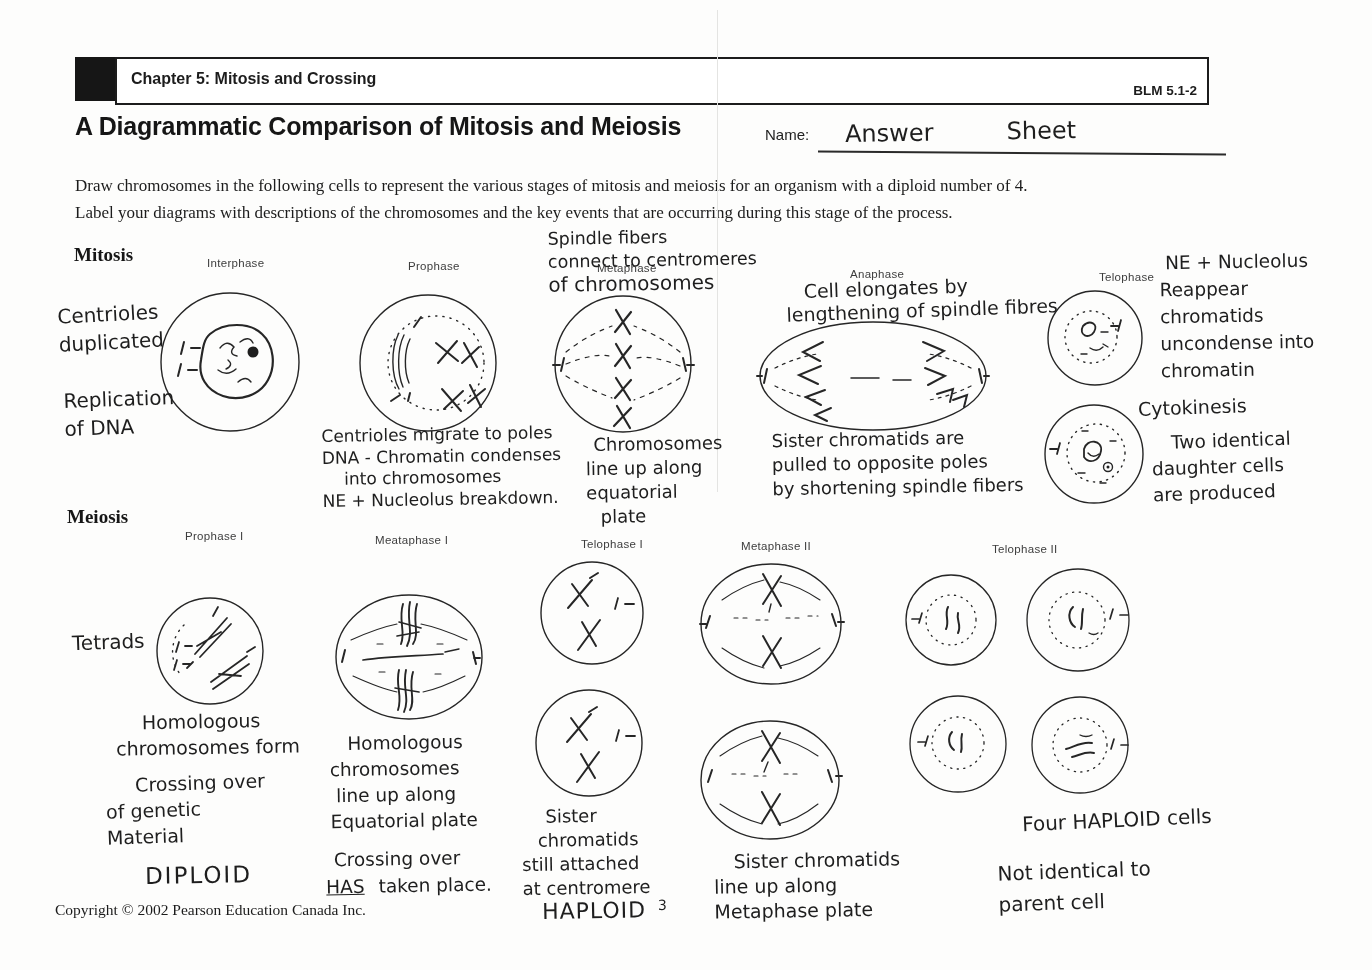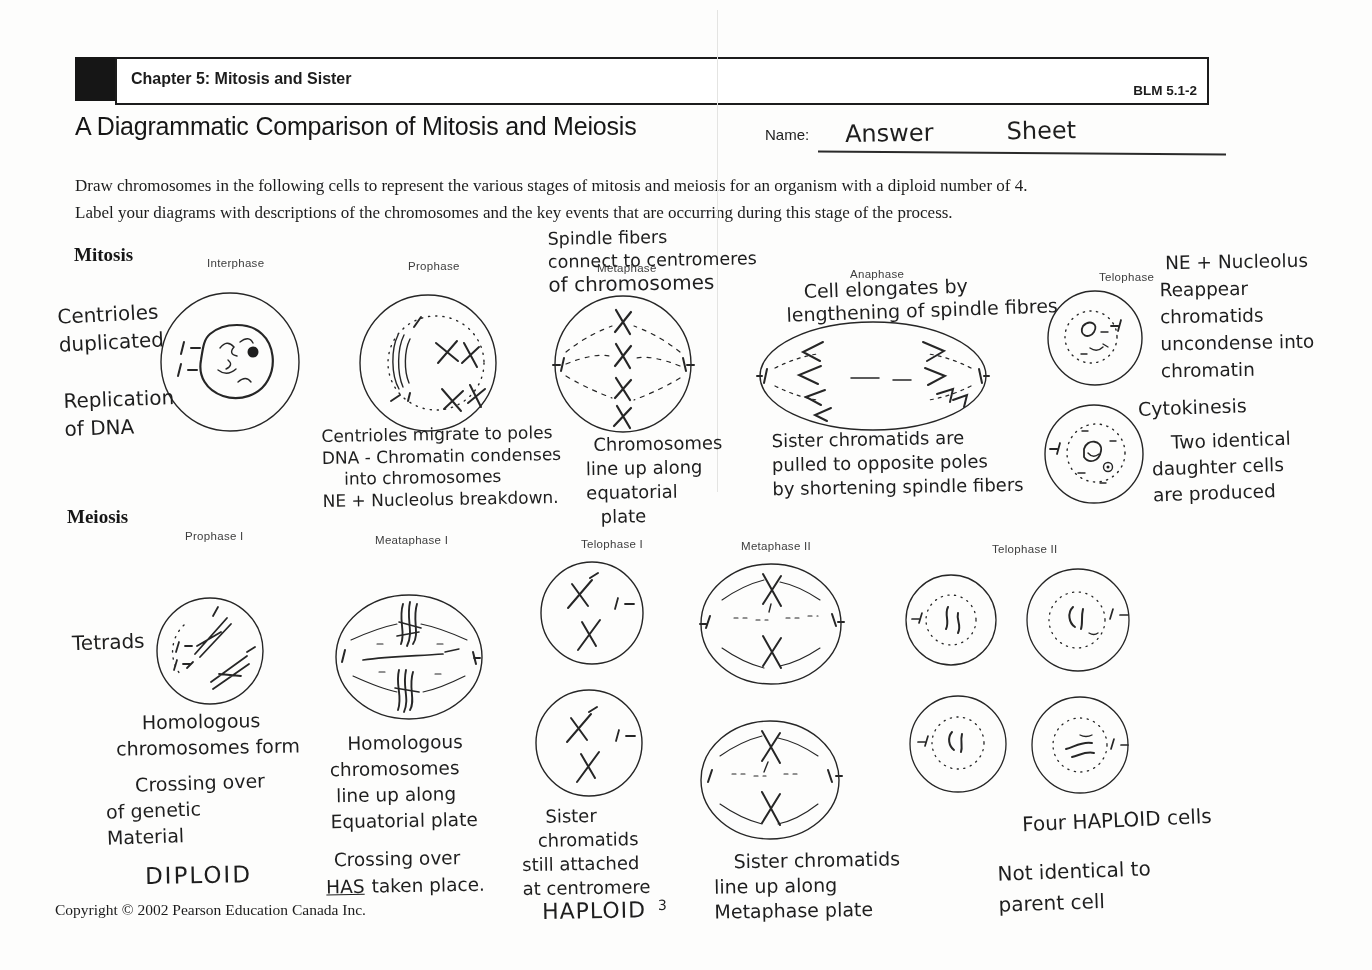--- a/index.html
+++ b/index.html
@@ -4,42 +4,42 @@
 <style>
   html,body{margin:0;padding:0;background:#ffffff;}
   .sheet{position:relative;width:1372px;height:970px;background:#fdfdfc;overflow:hidden;
          font-family:"Liberation Sans",sans-serif;color:#1a1a1a;}
   .abs{position:absolute;}
   
   .hdr-box{position:absolute;left:115px;top:57px;width:1090px;height:44px;border:2px solid #1c1c1c;background:#fff;}
   .hdr-chapter{position:absolute;left:14px;top:11px;font-size:16px;font-weight:bold;color:#1c1c1c;}
   .hdr-blm{position:absolute;right:10px;bottom:5px;font-size:13.5px;font-weight:bold;color:#1c1c1c;}
   .hdr-block{position:absolute;left:75px;top:57px;width:40px;height:44px;background:#161616;}
-  .title{position:absolute;left:75px;top:112px;font-size:25px;font-weight:normal;letter-spacing:-0.2px;color:#161616;}
+  .title{position:absolute;left:75px;top:112px;font-size:25px;font-weight:bold;letter-spacing:-0.2px;color:#161616;}
   .name-label{position:absolute;left:765px;top:126px;font-size:15px;font-weight:normal;color:#222;}
   .name-line{position:absolute;left:818px;top:152px;width:408px;border-bottom:2px solid #2a2a2a;transform:rotate(0.4deg);}
   .hw{font-family:"DejaVu Sans",sans-serif;color:#1e1e1e;}
   .hw div{white-space:nowrap;}
   .stage{position:absolute;font-size:11.5px;color:#3d3d3d;letter-spacing:0.3px;white-space:nowrap;}
   .sec-head{position:absolute;font-family:"Liberation Serif",serif;font-weight:bold;font-size:19px;color:#161616;}
   .instr{position:absolute;left:75px;top:172px;font-family:"Liberation Serif",serif;font-size:17px;line-height:27px;color:#1c1c1c;}
   .copyright{position:absolute;left:55px;top:901px;font-family:"Liberation Serif",serif;font-size:15.5px;color:#1c1c1c;}
-  .u{text-decoration:underline;margin-right:7px;}
+  .u{text-decoration:underline;margin-right:14px;}
   .mark3{font-size:14px;margin-left:12px;vertical-align:top;}
   .fold{position:absolute;left:717px;top:10px;width:1px;height:482px;background:#e4e4e2;}
   svg.draw{position:absolute;overflow:visible;}
 </style>
 </head>
 <body>
 
 <div class="sheet">
 
   <div class="hdr-block"></div>
   <div class="hdr-box">
-    <div class="hdr-chapter">Chapter 5: Mitosis and Sister</div>
+    <div class="hdr-chapter">Chapter 5: Mitosis and Crossing</div>
     <div class="hdr-blm">BLM 5.1-2</div>
   </div>
 
   <div class="title">A Diagrammatic Comparison of Mitosis and Meiosis</div>
   <div class="name-label">Name:</div>
   <div class="hw abs" style="left:845px;top:118px;font-size:24px;transform:rotate(-1deg);">
     <span>Answer</span>
     <span style="display:inline-block;width:58px;"></span>
     <span>Sheet</span>
   </div>

